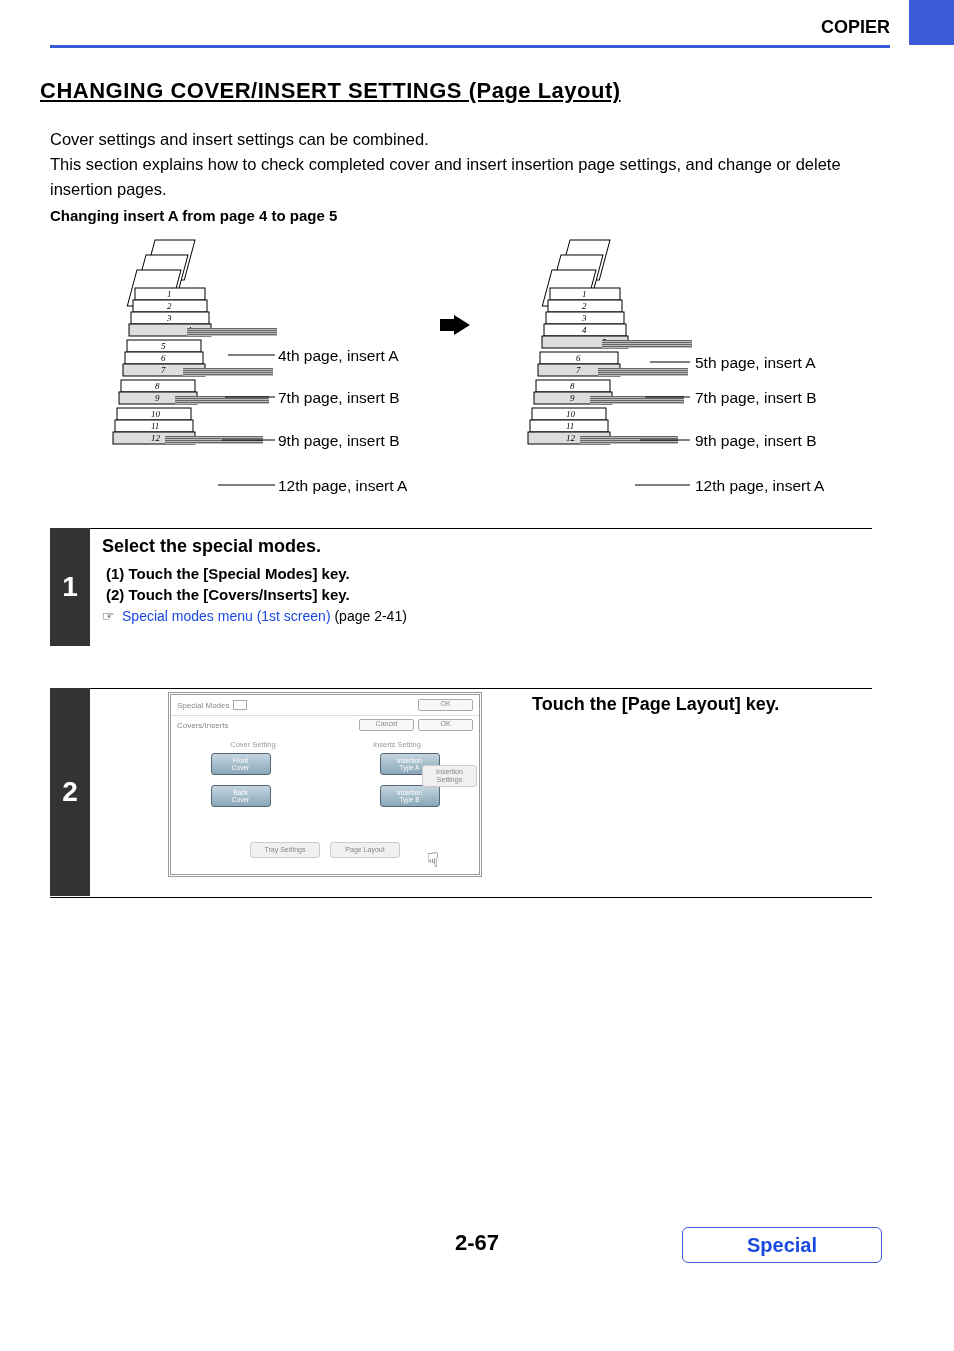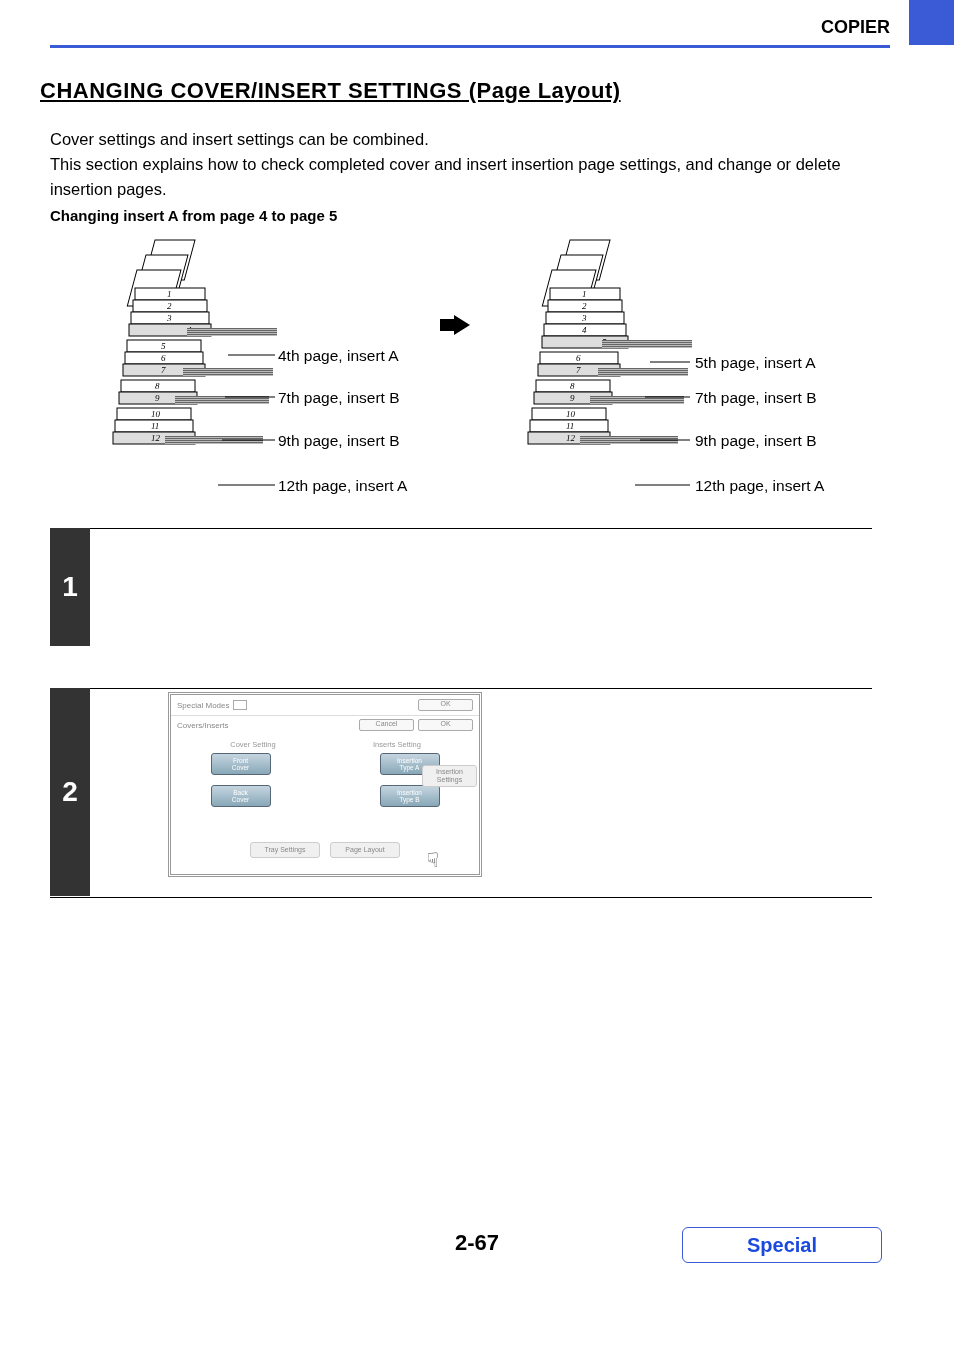--- a/index.html
+++ b/index.html
@@ -204,20 +204,29 @@
 
   <div class="callout-text" style="left:645px; top:124px;">5th page, insert A</div>
   <div class="callout-text" style="left:645px; top:159px;">7th page, insert B</div>
   <div class="callout-text" style="left:645px; top:202px;">9th page, insert B</div>
   <div class="callout-text" style="left:645px; top:247px;">12th page, insert A</div>
 </div>
 
 <div class="step-row" style="top:528px; height:120px;">
   <div class="step-rule"></div>
   <div class="step-num-box" style="height:118px;">1</div>
+  <div class="step-body">
+    <div class="step-title">Select the special modes.</div>
+    <div class="step-item">(1)  Touch the [Special Modes] key.</div>
+    <div class="step-item">(2)  Touch the [Covers/Inserts] key.</div>
+    <div>
+      <span class="hand-icon">☞</span>
+      <span class="step-link">Special modes menu (1st screen)</span><span class="step-link-sfx"> (page 2-41)</span>
+    </div>
+  </div>
 </div>
 
 <div class="step-row" style="top:688px; height:210px;">
   <div class="step-rule"></div>
   <div class="step-num-box" style="height:208px;">2</div>
 
   <div class="panel-wrap">
     <div class="panel-hdr">
       <span>Special Modes</span>
       <span class="panel-tab-icon"></span>
@@ -253,17 +262,18 @@
         </div>
       </div>
       <div class="panel-bottom">
         <div class="p-btn gray">Tray Settings</div>
         <div class="p-btn gray">Page Layout</div>
       </div>
       <div class="cursor">☟</div>
     </div>
   </div>
 
+  <div class="step2-title">Touch the [Page Layout] key.</div>
   <div class="step-rule" style="position:absolute; bottom:0;"></div>
 </div>
 
 <div class="page-number">2-67</div>
 <div class="contents-btn">Special</div>
 
 </body></html>

